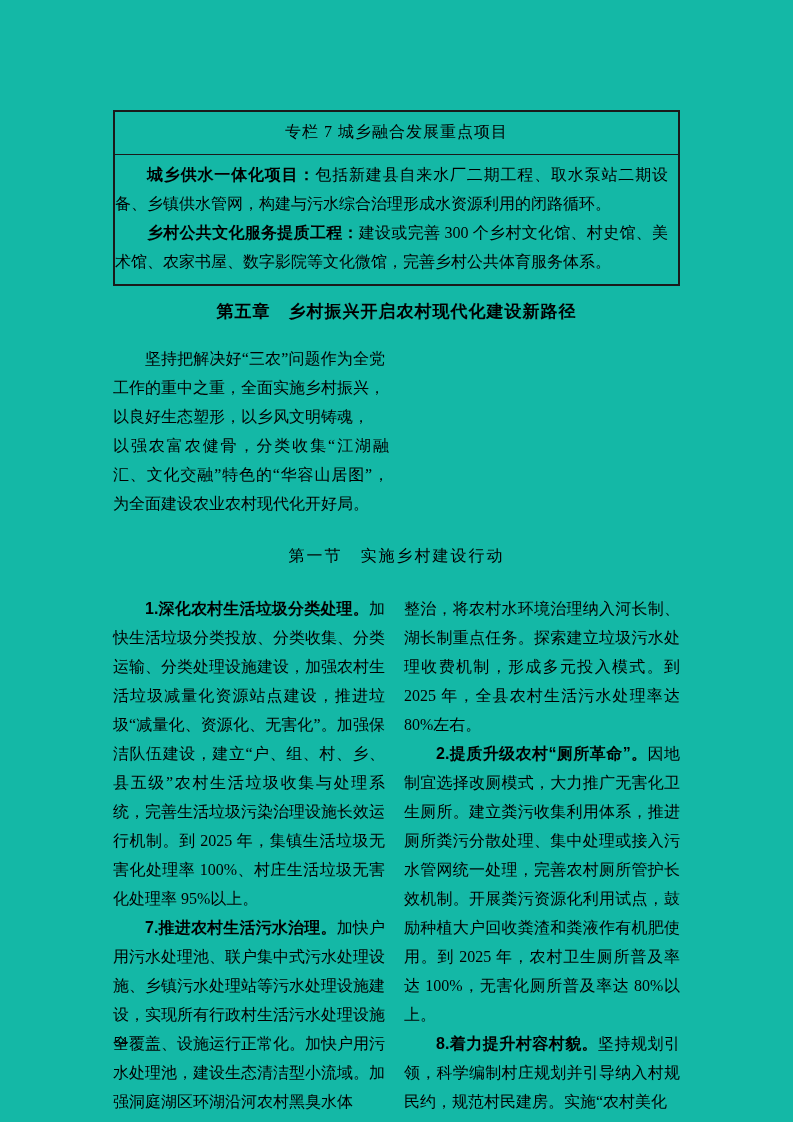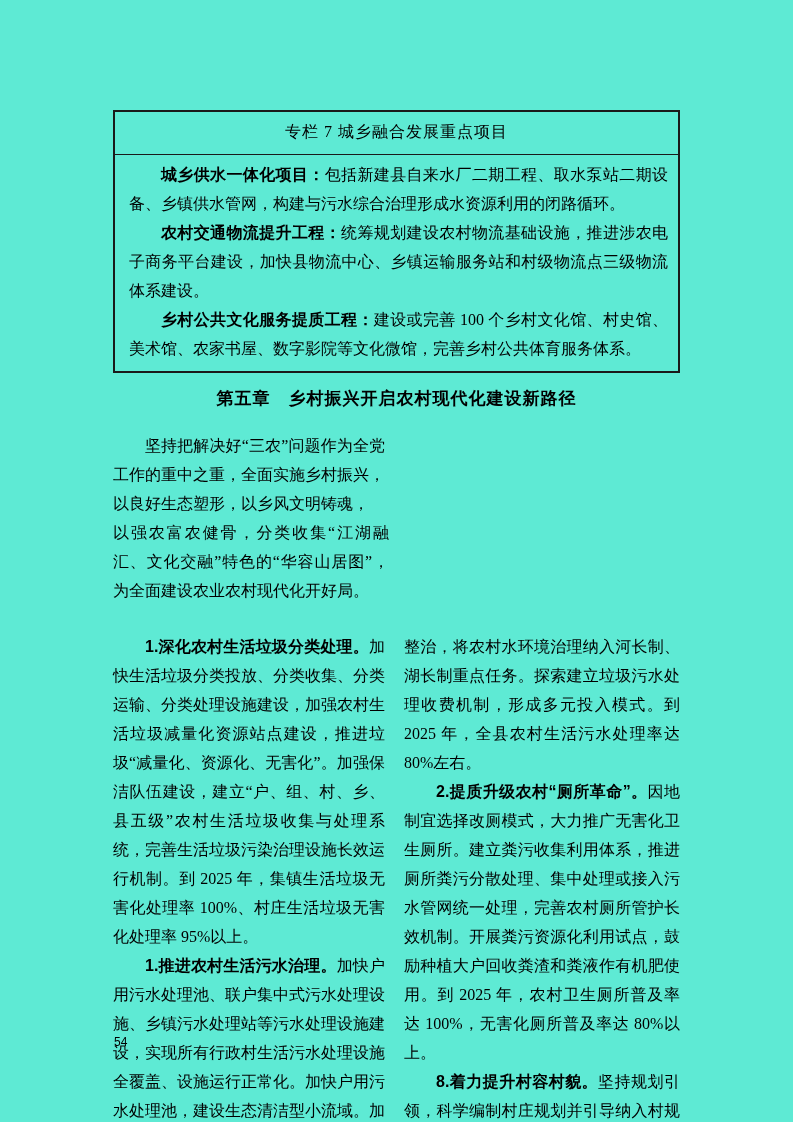--- a/index.html
+++ b/index.html
@@ -5,21 +5,21 @@
   html, body {
     margin: 0;
     padding: 0;
     background: #e8e8e8;
   }
   .page {
     position: relative;
     width: 793px;
     height: 1122px;
     margin: 0 auto;
-    background: #5eead4;
+    background: #14b8a6;
     color: #000000;
     font-family: "Liberation Serif", "DejaVu Serif", serif;
     overflow: hidden;
   }
   .content {
     position: absolute;
     left: 113px;
     top: 110px;
     width: 567px;
   }
@@ -31,21 +31,21 @@
     box-sizing: border-box;
   }
   .box-title {
     text-align: center;
     font-size: 16px;
     padding: 10px 0 11px 0;
     border-bottom: 1px solid #1a1a1a;
     letter-spacing: 1px;
   }
   .box-body {
-    padding: 5px 10px 8px 14px;
+    padding: 5px 10px 8px 0;
   }
   .box-para {
     margin: 0;
     font-size: 16px;
     line-height: 29px;
     text-align: justify;
     text-indent: 2em;
   }
   .lead {
     font-weight: bold;
@@ -104,37 +104,37 @@
 </head>
 <body>
 
 <div class="page">
   <div class="content">
 
     <div class="callout-box">
       <div class="box-title">专栏 7 城乡融合发展重点项目</div>
       <div class="box-body">
         <p class="box-para"><span class="lead">城乡供水一体化项目：</span><span>包括新建县自来水厂二期工程、取水泵站二期设备、乡镇供水管网，构建与污水综合治理形成水资源利用的闭路循环。</span></p>
-        <p class="box-para"><span class="lead">农村交通物流提升工程：</span><span>统筹规划建设农村物流基础设施，推进涉农电子商务平台建设，加快县物流中心、乡镇运输服务站和村级物流点三级物流体系建设。</span></p>
-        <p class="box-para"><span class="lead">乡村公共文化服务提质工程：</span><span>建设或完善 100 个乡村文化馆、村史馆、美术馆、农家书屋、数字影院等文化微馆，完善乡村公共体育服务体系。</span></p>
+        <p class="box-para"><span class="lead">乡村公共文化服务提质工程：</span><span>建设或完善 300 个乡村文化馆、村史馆、美术馆、农家书屋、数字影院等文化微馆，完善乡村公共体育服务体系。</span></p>
       </div>
     </div>
 
     <h1 class="chapter-heading">第五章　乡村振兴开启农村现代化建设新路径</h1>
 
     <div class="two-col intro-cols">
       <p class="para indent col-left">坚持把解决好“三农”问题作为全党工作的重中之重，全面实施乡村振兴，以良好生态塑形，以乡风文明铸魂，</p>
       <p class="para col-right">以强农富农健骨，分类收集“江湖融汇、文化交融”特色的“华容山居图”，为全面建设农业农村现代化开好局。</p>
     </div>
 
+    <h2 class="section-heading">第一节　实施乡村建设行动</h2>
 
     <div class="two-col body-cols">
       <div class="col-left">
         <p class="para indent"><span class="lead">1.深化农村生活垃圾分类处理。</span><span>加快生活垃圾分类投放、分类收集、分类运输、分类处理设施建设，加强农村生活垃圾减量化资源站点建设，推进垃圾“减量化、资源化、无害化”。加强保洁队伍建设，建立“户、组、村、乡、县五级”农村生活垃圾收集与处理系统，完善生活垃圾污染治理设施长效运行机制。到 2025 年，集镇生活垃圾无害化处理率 100%、村庄生活垃圾无害化处理率 95%以上。</span></p>
-        <p class="para indent"><span class="lead">1.推进农村生活污水治理。</span><span>加快户用污水处理池、联户集中式污水处理设施、乡镇污水处理站等污水处理设施建设，实现所有行政村生活污水处理设施全覆盖、设施运行正常化。加快户用污水处理池，建设生态清洁型小流域。加强洞庭湖区环湖沿河农村黑臭水体</span></p>
+        <p class="para indent"><span class="lead">7.推进农村生活污水治理。</span><span>加快户用污水处理池、联户集中式污水处理设施、乡镇污水处理站等污水处理设施建设，实现所有行政村生活污水处理设施全覆盖、设施运行正常化。加快户用污水处理池，建设生态清洁型小流域。加强洞庭湖区环湖沿河农村黑臭水体</span></p>
       </div>
       <div class="col-right">
         <p class="para"><span>整治，将农村水环境治理纳入河长制、湖长制重点任务。探索建立垃圾污水处理收费机制，形成多元投入模式。到 2025 年，全县农村生活污水处理率达 80%左右。</span></p>
         <p class="para indent"><span class="lead">2.提质升级农村“厕所革命”。</span><span>因地制宜选择改厕模式，大力推广无害化卫生厕所。建立粪污收集利用体系，推进厕所粪污分散处理、集中处理或接入污水管网统一处理，完善农村厕所管护长效机制。开展粪污资源化利用试点，鼓励种植大户回收粪渣和粪液作有机肥使用。到 2025 年，农村卫生厕所普及率达 100%，无害化厕所普及率达 80%以上。</span></p>
         <p class="para indent"><span class="lead">8.着力提升村容村貌。</span><span>坚持规划引领，科学编制村庄规划并引导纳入村规民约，规范村民建房。实施“农村美化</span></p>
       </div>
     </div>
 
   </div>
 

